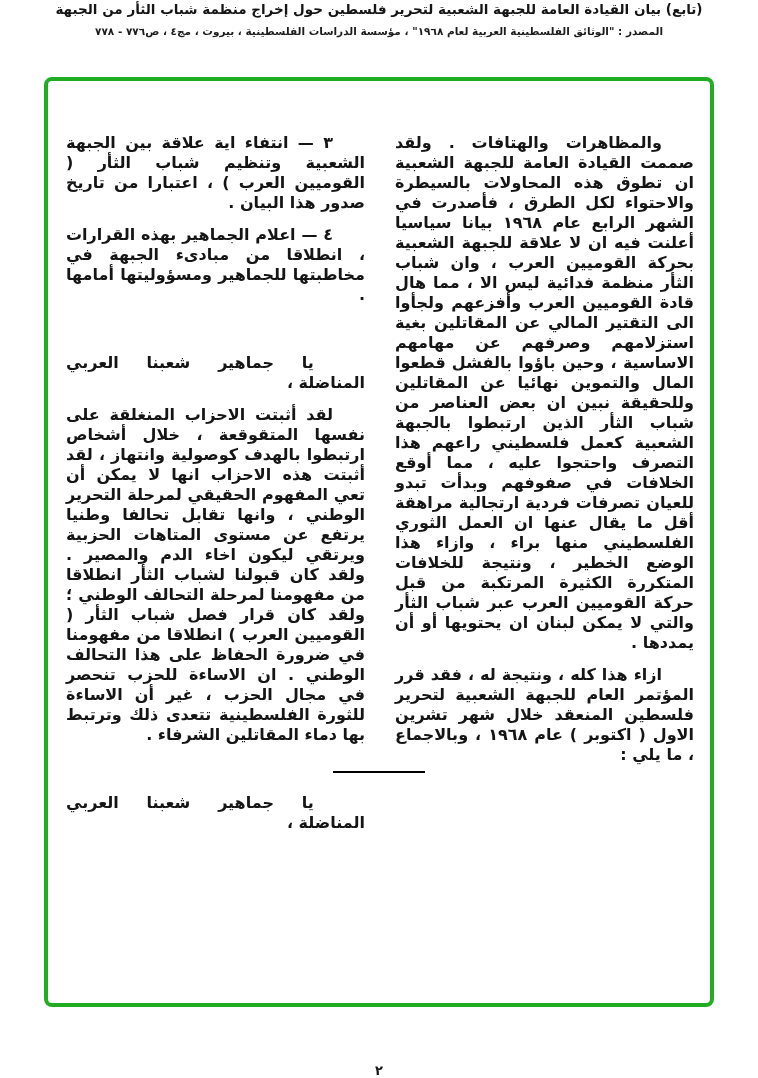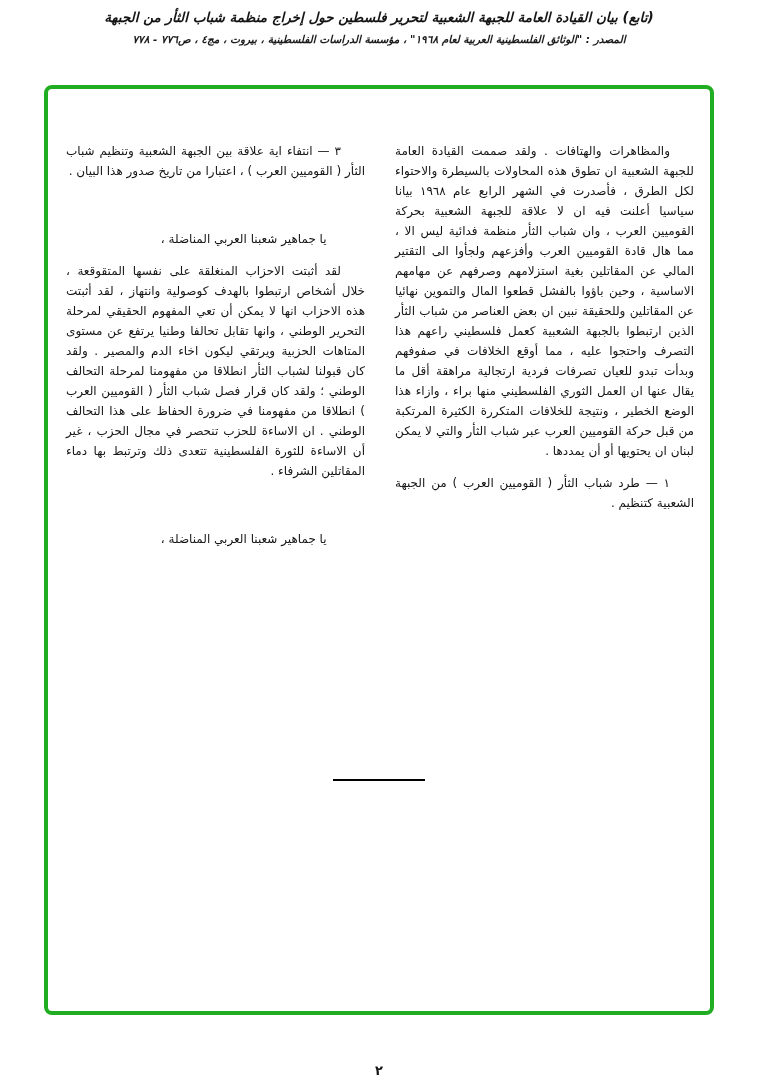--- a/index.html
+++ b/index.html
@@ -4,43 +4,43 @@
 <style>
   * { margin:0; padding:0; box-sizing:border-box; }
   html, body { background:#ffffff; }
   body {
     width:758px; height:1078px; margin:0 auto;
     font-family:"DejaVu Sans", sans-serif;
     color:#151515; overflow:hidden;
   }
   .sheet { position:relative; width:758px; height:1078px; direction:rtl; }
 
-  .doc-header { padding-top:8px; text-align:center;font-style:italic; }
+  .doc-header { text-align:center; }
   .doc-title { font-size:13.5px; font-weight:bold; line-height:1.35; padding:0 40px; }
   .doc-source { font-size:10.5px; font-weight:bold; margin-top:7px; color:#1c1c1c; }
 
   .frame {
     position:relative;
     width:670px; height:930px;
     margin:40px auto 0;
     border:4px solid #21ad21;
     border-radius:8px;
     background:#fff;
   }
 
   .columns {
     display:flex; gap:30px;
     padding:52px 16px 0 18px;
     align-items:flex-start;
   }
   .col {
     flex:1;
-    font-size:12px;
+    font-size:16px;
     line-height:20px;
-    font-weight:normal;
+    font-weight:bold;
     text-align:justify;
   }
   .col p { margin-bottom:12px; text-indent:2em; }
   .col p.call { text-indent:3.2em;margin-top:48px; }
 
   .divider {
     position:absolute; top:690px; right:50%;
     transform:translateX(50%);
     width:92px; border-top:2px solid #000;
   }
@@ -58,25 +58,26 @@
   <header class="doc-header">
     <h1 class="doc-title">(تابع) بيان القيادة العامة للجبهة الشعبية لتحرير فلسطين حول إخراج منظمة شباب الثأر من الجبهة</h1>
     <div class="doc-source">المصدر : "الوثائق الفلسطينية العربية لعام ١٩٦٨" ، مؤسسة الدراسات الفلسطينية ، بيروت ، مج٤ ، ص٧٧٦ - ٧٧٨</div>
   </header>
 
   <div class="frame" style="border-color: rgb(33, 173, 33);">
     <div class="columns">
 
       <section class="col">
         <p>والمظاهرات والهتافات . ولقد صممت القيادة العامة للجبهة الشعبية ان تطوق هذه المحاولات بالسيطرة والاحتواء لكل الطرق ، فأصدرت في الشهر الرابع عام ١٩٦٨ بيانا سياسيا أعلنت فيه ان لا علاقة للجبهة الشعبية بحركة القوميين العرب ، وان شباب الثأر منظمة فدائية ليس الا ، مما هال قادة القوميين العرب وأفزعهم ولجأوا الى التقتير المالي عن المقاتلين بغية استزلامهم وصرفهم عن مهامهم الاساسية ، وحين باؤوا بالفشل قطعوا المال والتموين نهائيا عن المقاتلين وللحقيقة نبين ان بعض العناصر من شباب الثأر الذين ارتبطوا بالجبهة الشعبية كعمل فلسطيني راعهم هذا التصرف واحتجوا عليه ، مما أوقع الخلافات في صفوفهم وبدأت تبدو للعيان تصرفات فردية ارتجالية مراهقة أقل ما يقال عنها ان العمل الثوري الفلسطيني منها براء ، وازاء هذا الوضع الخطير ، ونتيجة للخلافات المتكررة الكثيرة المرتكبة من قبل حركة القوميين العرب عبر شباب الثأر والتي لا يمكن لبنان ان يحتويها أو أن يمددها .</p>
-        <p>١ — طرد شباب الثأر ( القوميين العرب ) من الجبهة الشعبية كتنظيم .</p>
+        <p>ازاء هذا كله ، ونتيجة له ، فقد قرر المؤتمر العام للجبهة الشعبية لتحرير فلسطين المنعقد خلال شهر تشرين الاول ( اكتوبر ) عام ١٩٦٨ ، وبالاجماع ، ما يلي :</p>
       </section>
 
       <section class="col">
         <p>٣ — انتفاء اية علاقة بين الجبهة الشعبية وتنظيم شباب الثأر ( القوميين العرب ) ، اعتبارا من تاريخ صدور هذا البيان .</p>
+        <p>٤ — اعلام الجماهير بهذه القرارات ، انطلاقا من مبادىء الجبهة في مخاطبتها للجماهير ومسؤوليتها أمامها .</p>
         <p class="call">يا جماهير شعبنا العربي المناضلة ،</p>
         <p>لقد أثبتت الاحزاب المنغلقة على نفسها المتقوقعة ، خلال أشخاص ارتبطوا بالهدف كوصولية وانتهاز ، لقد أثبتت هذه الاحزاب انها لا يمكن أن تعي المفهوم الحقيقي لمرحلة التحرير الوطني ، وانها تقابل تحالفا وطنيا يرتفع عن مستوى المتاهات الحزبية ويرتقي ليكون اخاء الدم والمصير . ولقد كان قبولنا لشباب الثأر انطلاقا من مفهومنا لمرحلة التحالف الوطني ؛ ولقد كان قرار فصل شباب الثأر ( القوميين العرب ) انطلاقا من مفهومنا في ضرورة الحفاظ على هذا التحالف الوطني . ان الاساءة للحزب تنحصر في مجال الحزب ، غير أن الاساءة للثورة الفلسطينية تتعدى ذلك وترتبط بها دماء المقاتلين الشرفاء .</p>
         <p class="call">يا جماهير شعبنا العربي المناضلة ،</p>
       </section>
 
     </div>
 
     <div class="divider"></div>
   </div>
 

